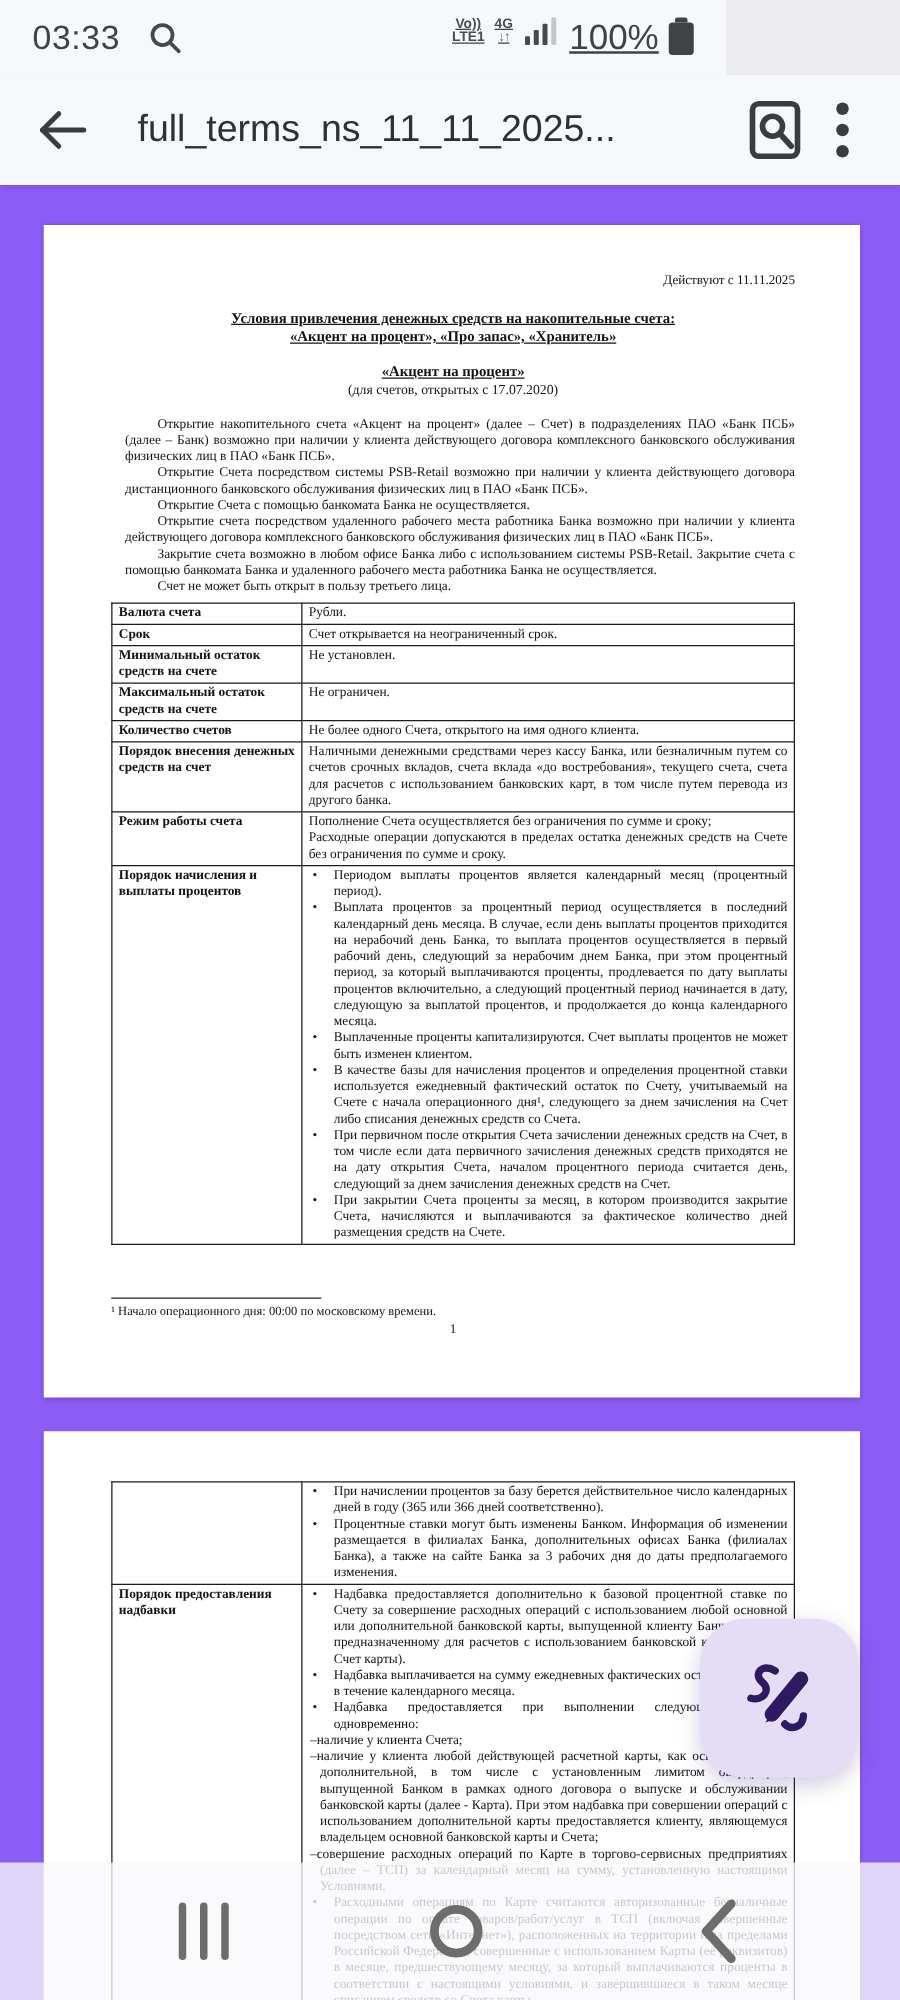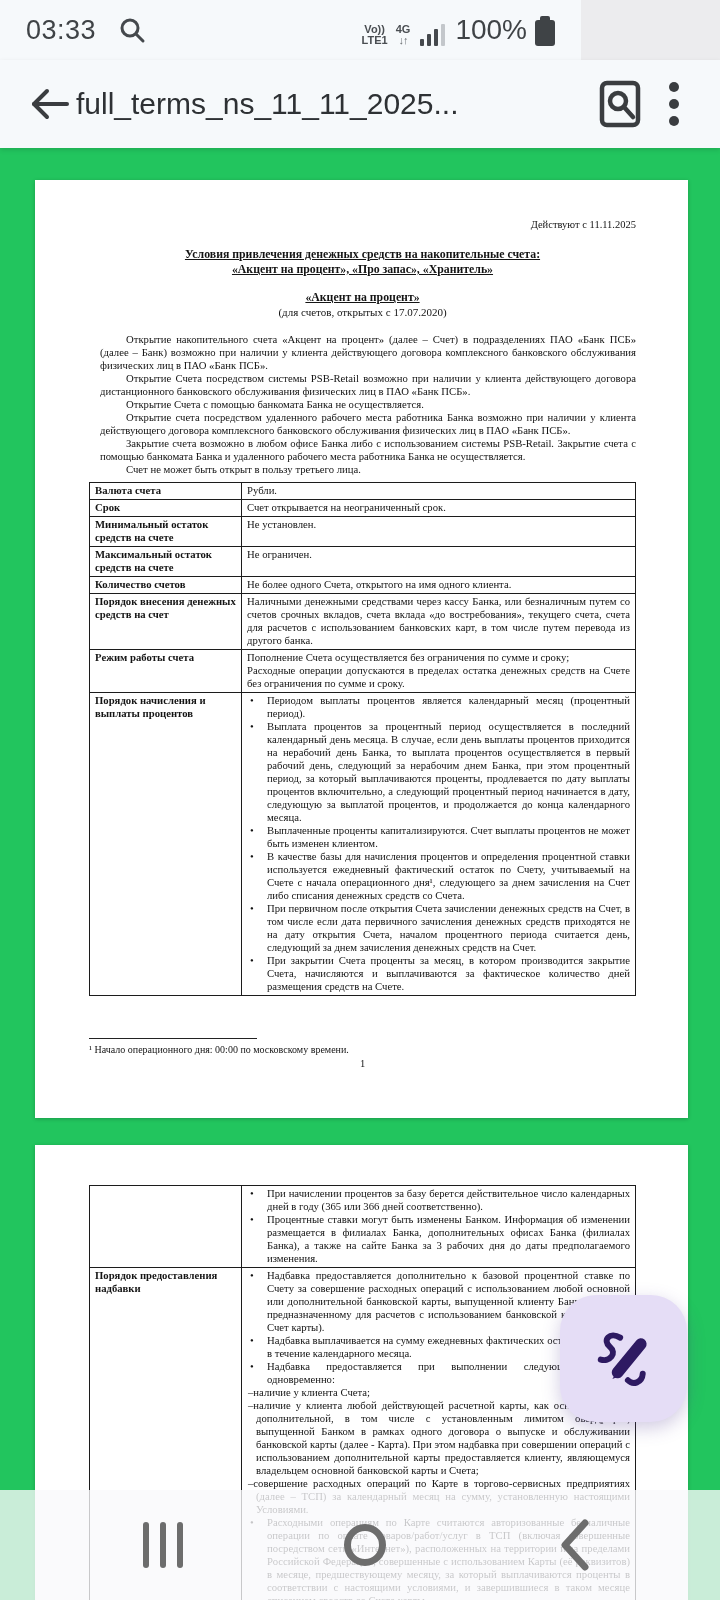--- a/index.html
+++ b/index.html
@@ -4,41 +4,41 @@
 <style>
   * { margin:0; padding:0; box-sizing:border-box; }
   html,body { width:720px; height:1600px; }
   body { font-family:"Liberation Sans", sans-serif; background:#ececee; position:relative; overflow:hidden; }
 
   
   .statusbar { position:absolute; top:0; left:0; width:581px; height:60px; background:#f6f9fb;
     display:flex; align-items:center; padding:0 26px; color:#3f4346; }
   .sb-time { font-size:27px; letter-spacing:.5px; }
   .sb-search { margin-left:22px; display:flex; }
-  .sb-right { margin-left:auto; display:flex; align-items:flex-end; gap:8px; }
+  .sb-right { margin-left:auto; display:flex; align-items:flex-start; gap:8px;text-decoration:underline; }
   .sb-stack { display:flex; flex-direction:column; align-items:center; line-height:11px; font-size:11px; font-weight:bold; color:#4a4e52; }
   .sb-arrows { font-size:11px; letter-spacing:-1px; color:#6a6e72; }
   .sb-bars { display:flex; align-items:flex-end; gap:3px; height:22px; margin:0 2px; }
   .sb-bars i { width:4px; border-radius:1px; background:#45494d; display:block; }
   .sb-bars i.dim { background:#c3c7cb; }
   .sb-batt-pct { font-size:28px; color:#3f4346; }
   .battery { width:20px; height:30px; position:relative; }
   .battery .nub { position:absolute; top:0; left:5px; width:10px; height:4px; background:#3f4346; border-radius:2px 2px 0 0; }
   .battery .bod { position:absolute; top:4px; left:0; width:20px; height:26px; background:#3f4346; border-radius:3px; }
 
   
   .appbar { position:absolute; top:60px; left:0; width:720px; height:88px; background:#f6f9fb;
     display:flex; align-items:center; padding:0 24px; box-shadow:0 2px 5px rgba(0,0,0,.12); z-index:5; }
   .ab-back { width:52px; height:52px; display:flex; align-items:center; justify-content:center; }
-  .ab-title { font-size:30px; color:#2e3134; white-space:nowrap; overflow:hidden; flex:1; }
+  .ab-title { font-size:30px; color:#2e3134; margin-left:34px; white-space:nowrap; overflow:hidden; flex:1; }
   .ab-action { width:64px; height:64px; display:flex; align-items:center; justify-content:center; }
   .ab-menu { width:44px; height:56px; display:flex; align-items:center; justify-content:center; }
 
   
-  .viewer { position:absolute; top:148px; left:0; width:720px; height:1452px; background:#22c55e; }
+  .viewer { position:absolute; top:148px; left:0; width:720px; height:1452px; background:#8b5cf6; }
   .page { position:absolute; left:35px; width:653px; background:#fff; box-shadow:0 1px 4px rgba(0,0,0,.22); overflow:hidden; }
   .page1 { top:32px; height:938px; padding:38px 52px 0 54px; }
   .page2 { top:997px; height:560px; padding:34px 52px 0 54px; }
 
   .doc { font-family:"Liberation Serif", serif; color:#141414; font-size:10.7px; line-height:13px; }
   .eff-date { text-align:right; font-size:10.5px; margin-bottom:16px; }
   .t1 { font-weight:bold; text-align:center; font-size:11.8px; line-height:15px;text-decoration:underline; }
   .t-sub { margin-top:13px; }
   .t-note { text-align:center; font-size:11px; line-height:14px; }
   .paras { margin-top:14px; }

